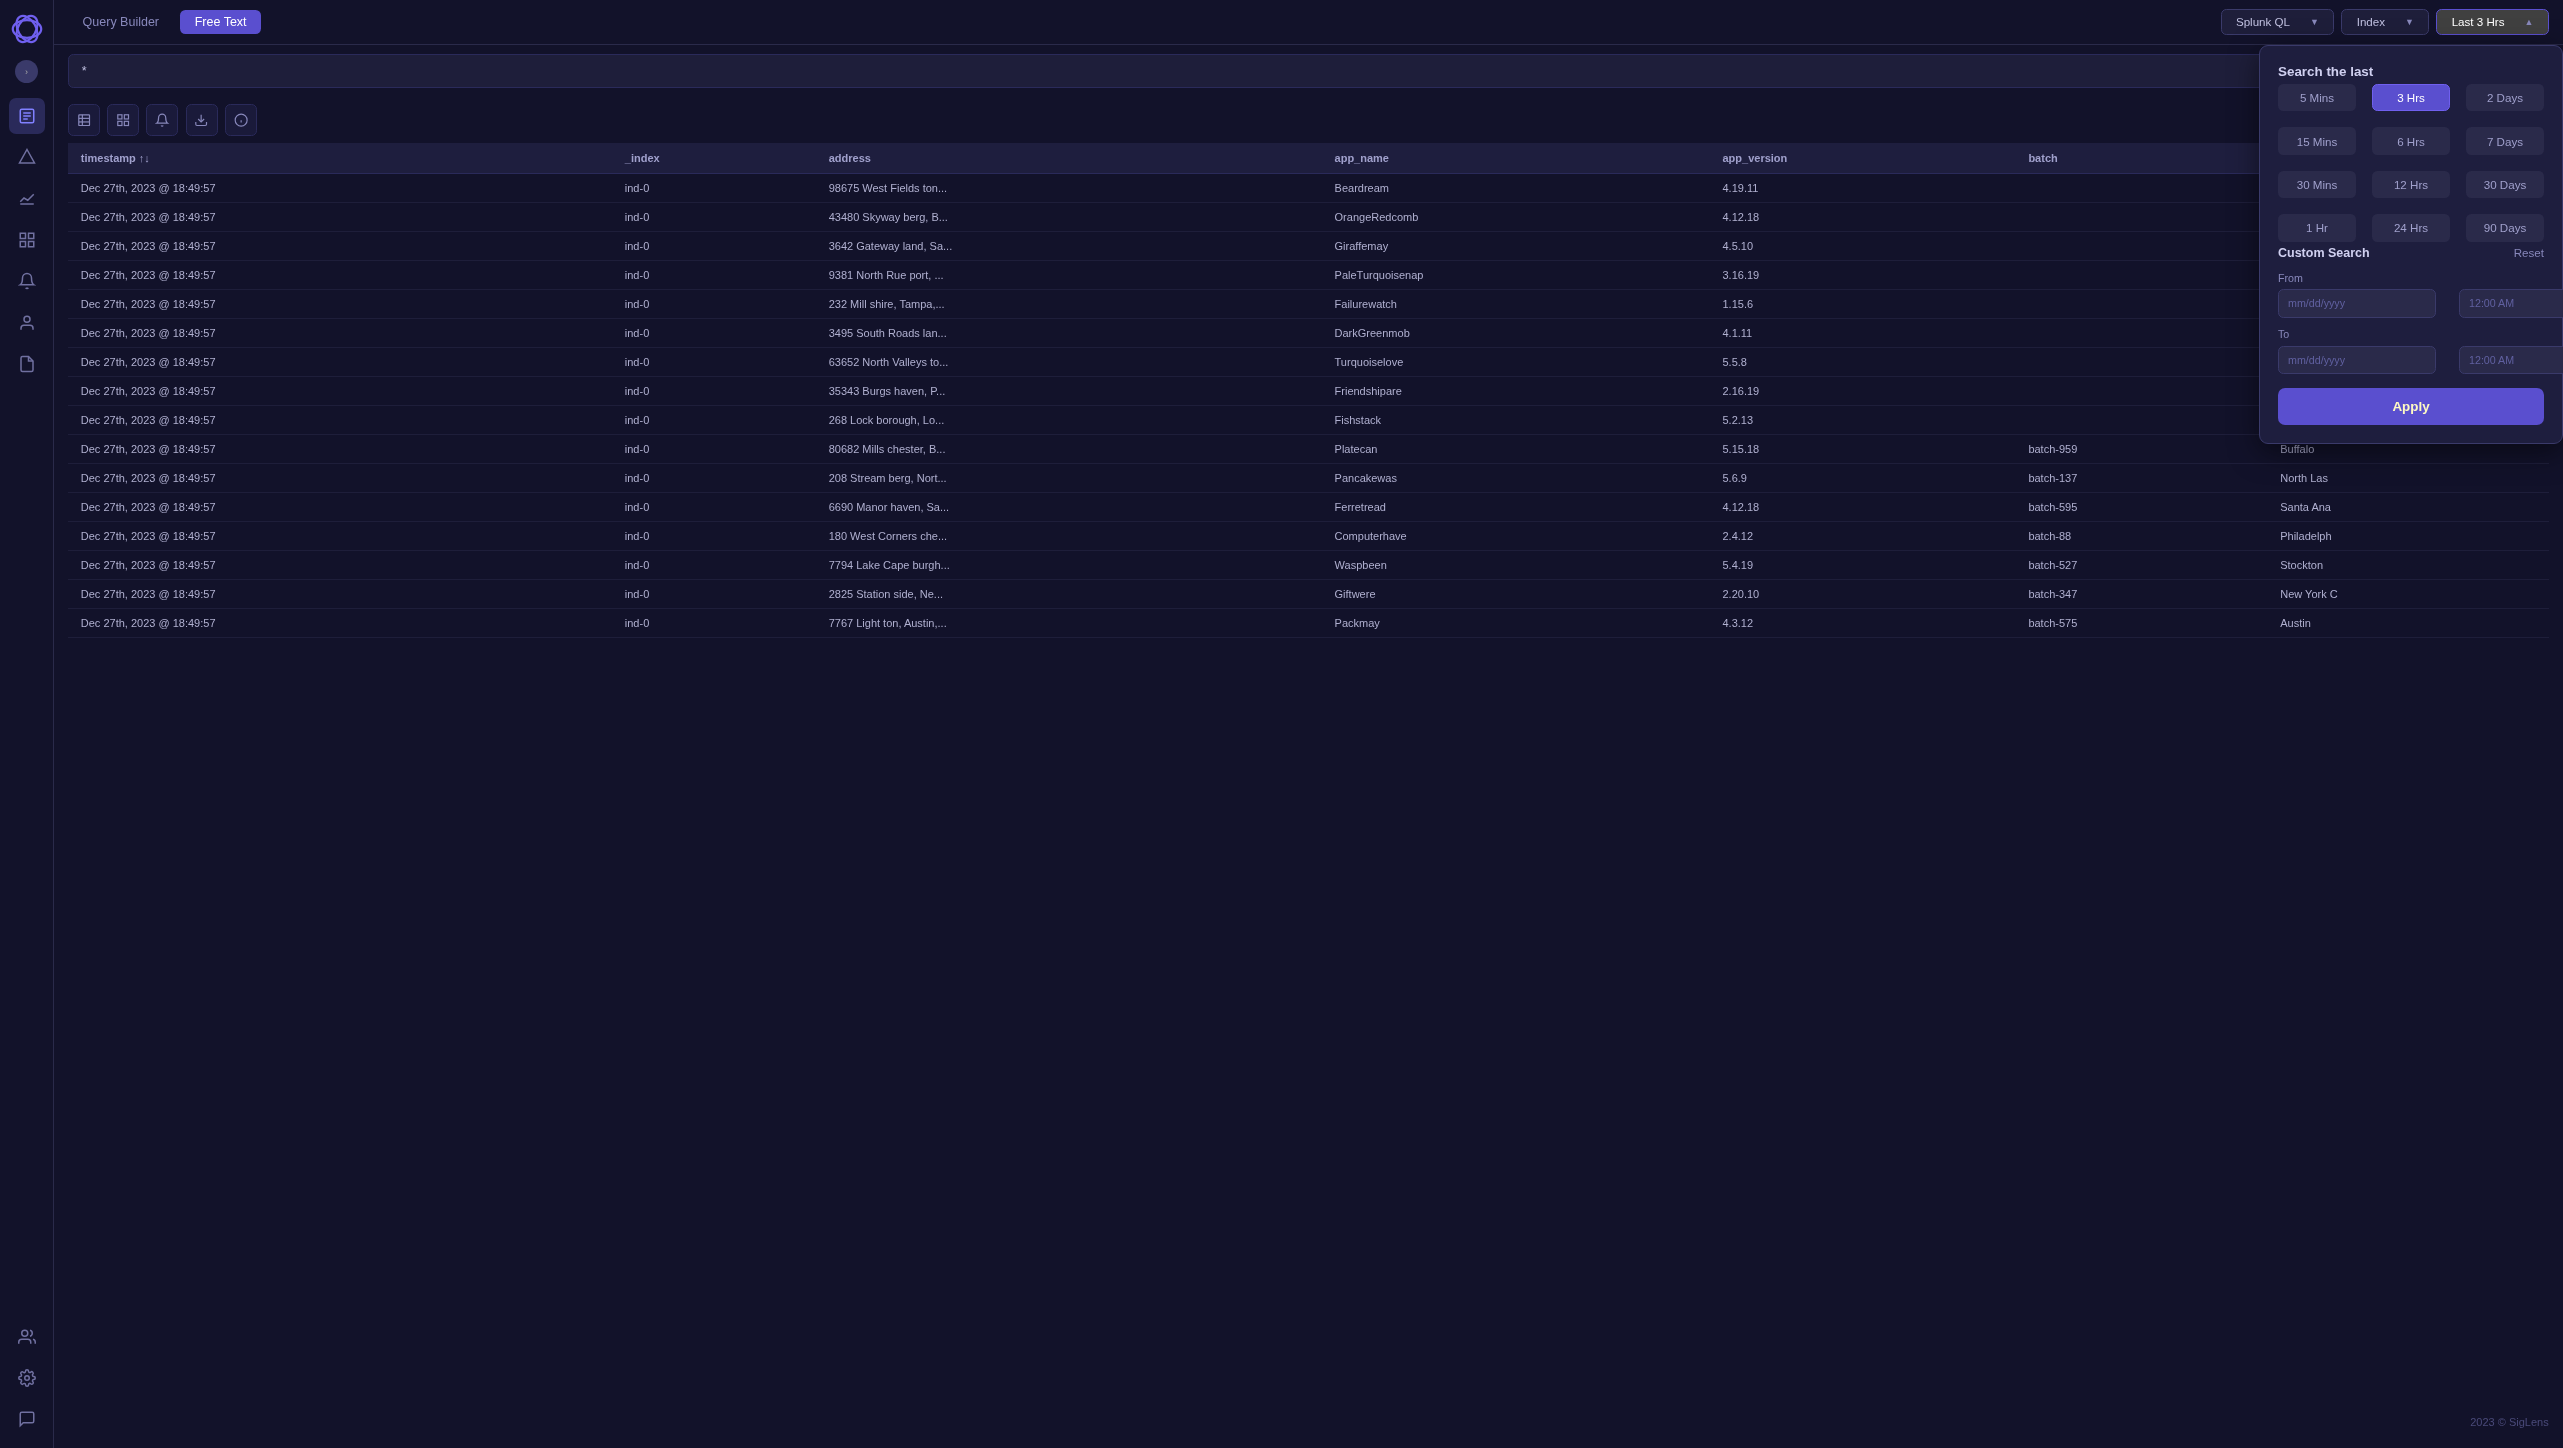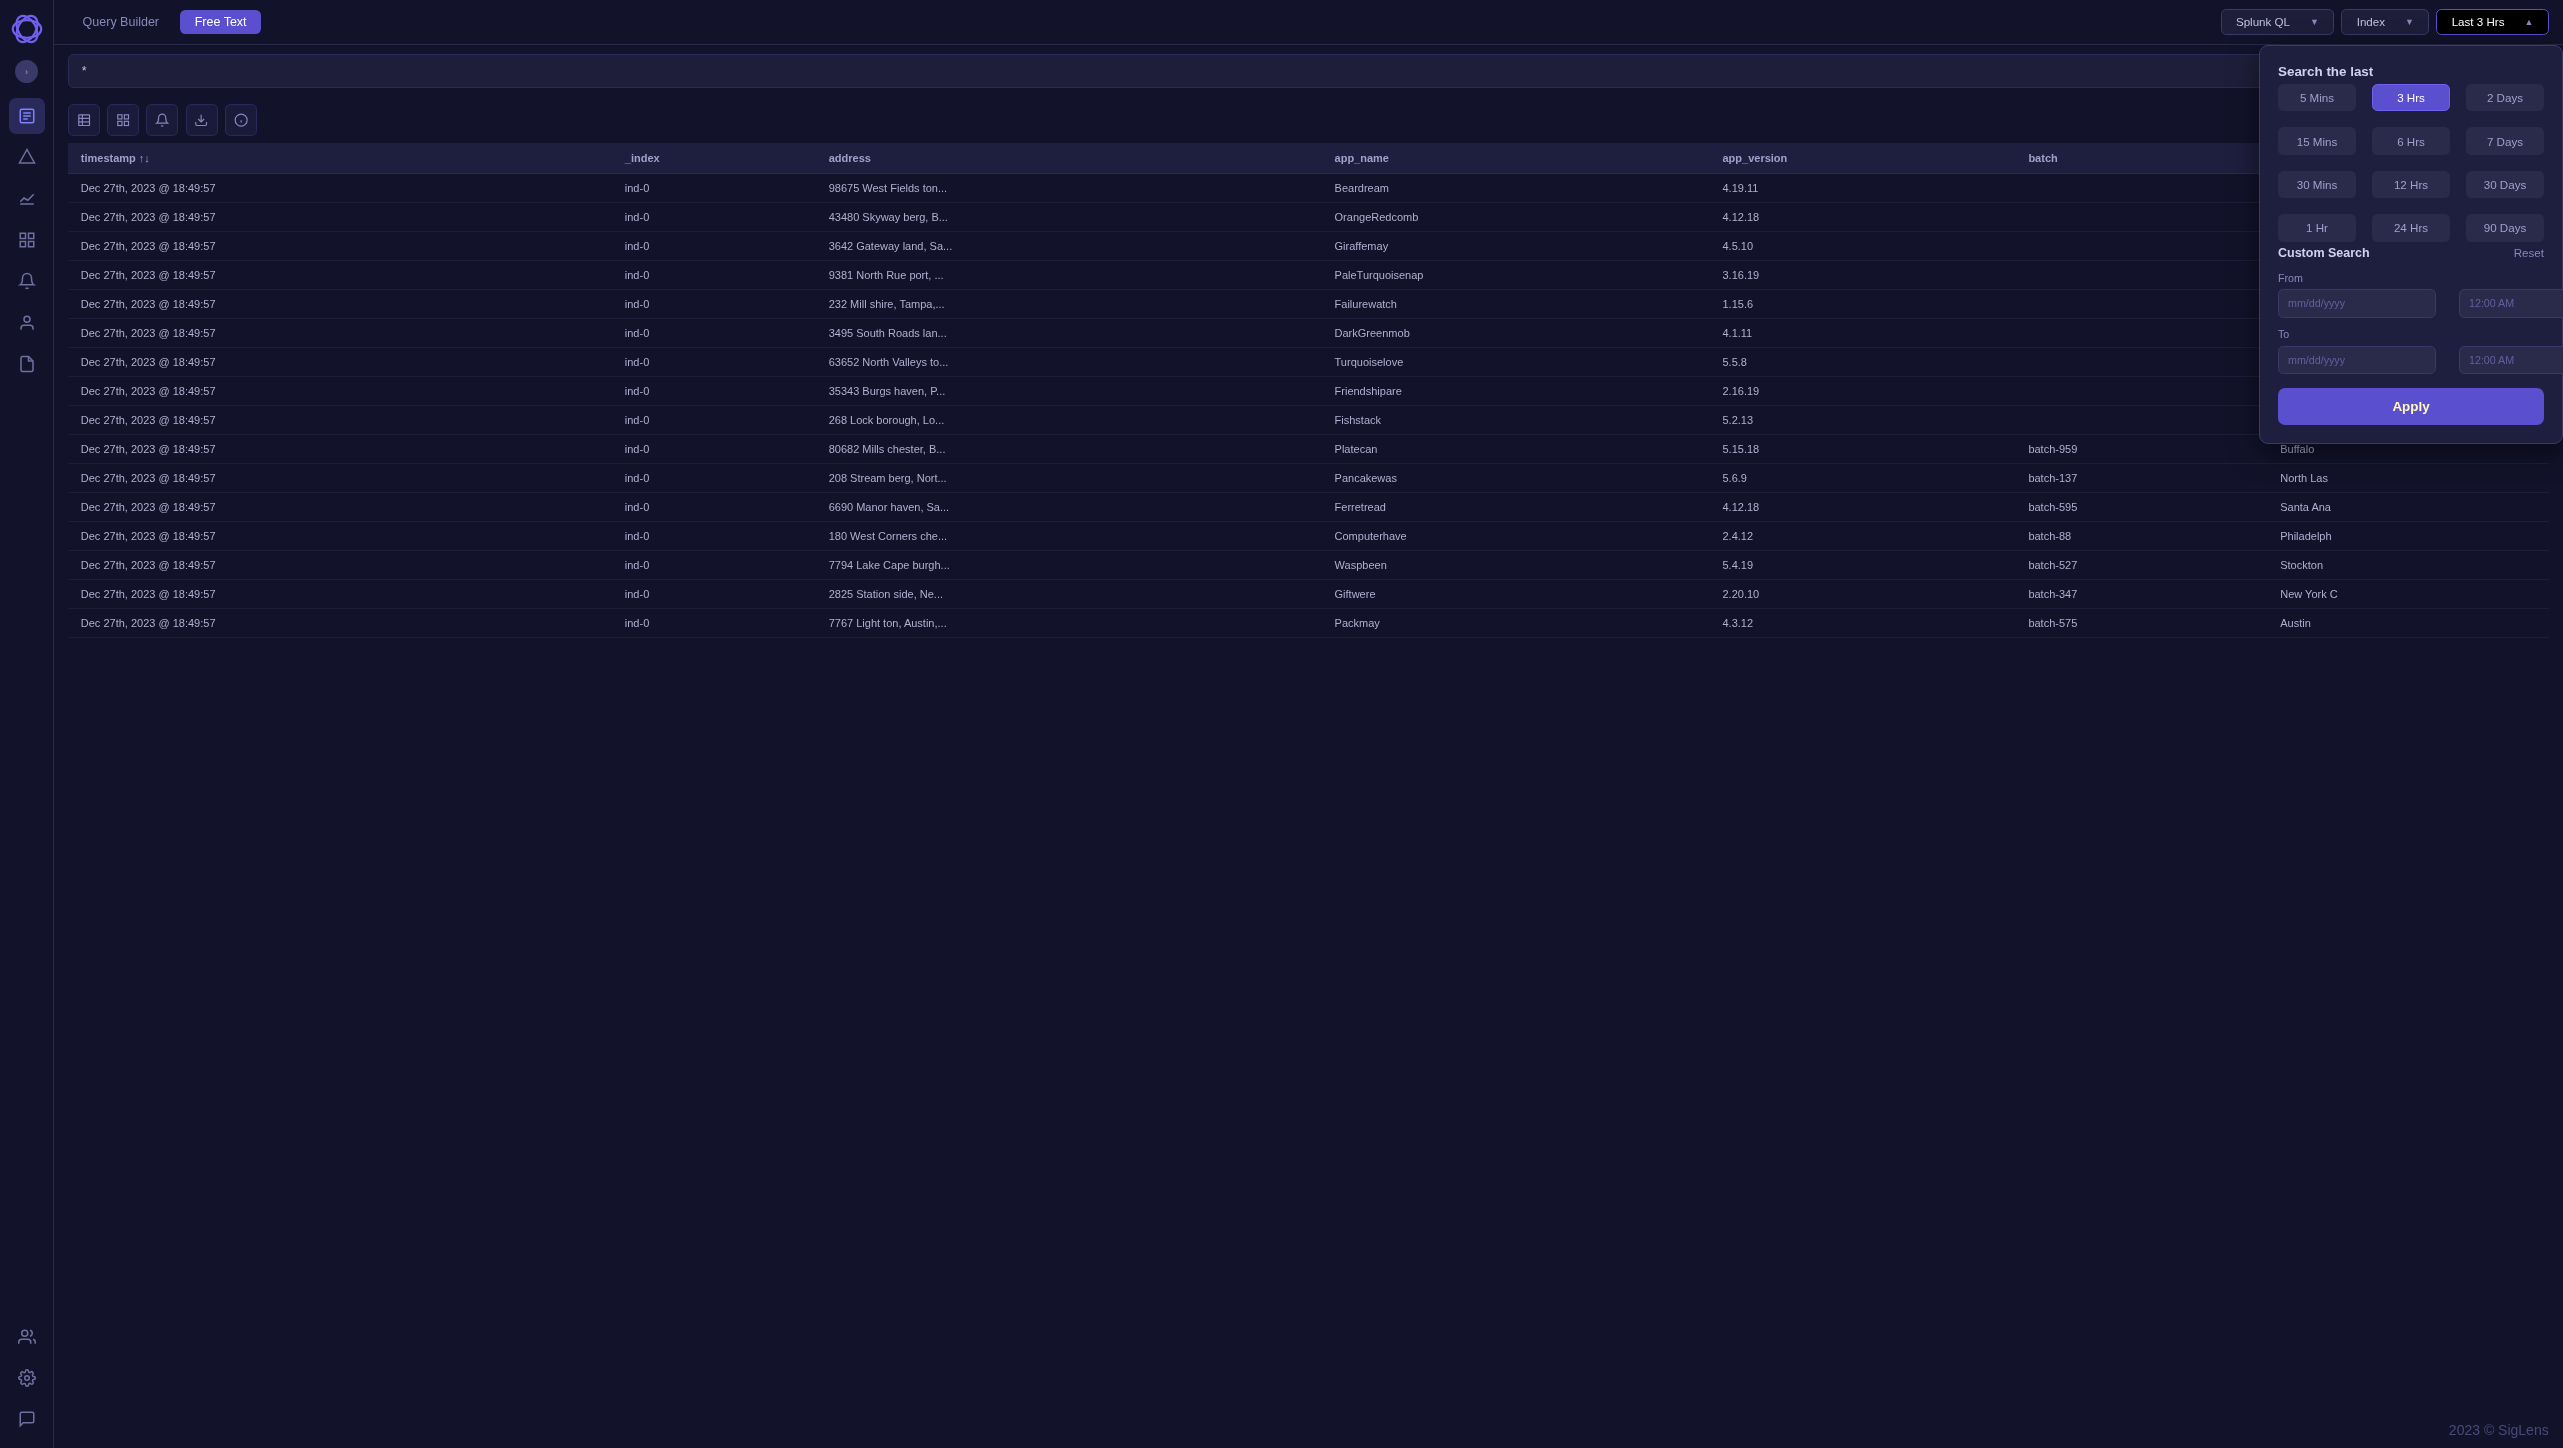--- a/index.html
+++ b/index.html
@@ -111,21 +111,21 @@
       padding: 5.4px 14.3px;
       border-radius: 5.4px;
       border: 0.9px solid #3a3a6a;
       background: #1e1e3a;
       color: #c0c0e0;
       cursor: pointer;
       font-size: 11.6px;
     }
     .toolbar-btn .chevron { font-size: 9px; color: #8888bb; }
     .toolbar-btn.active-time {
-      background: #000000;
+      background: #404040;
       border-color: #5a4fcf;
       color: #fff;
     }
 
     
     .search-bar {
       padding: 9px 14.3px;
       background: #12122a;
       flex-shrink: 0;
     }
@@ -286,23 +286,23 @@
       border-radius: 7.1px;
       color: #fef9c3;
       font-size: 13.4px;
       font-weight: 600;
       cursor: pointer;
       margin-top: 3.6px;
     }
 
     .footer-text {
       position: absolute;
-      bottom: 10px;
+      bottom: 20px;
       right: 14.3px;
-      font-size: 14px;
+      font-size: 11px;
       color: #4a4a7a;
     }
   </style>
 </head>
 <body>
 
 <div class="sidebar">
   <div class="sidebar-logo">
     <svg width="32" height="32" viewBox="0 0 36 36">
       <ellipse cx="18" cy="18" rx="16" ry="10" fill="none" stroke="#7060ef" stroke-width="2.5"></ellipse>

